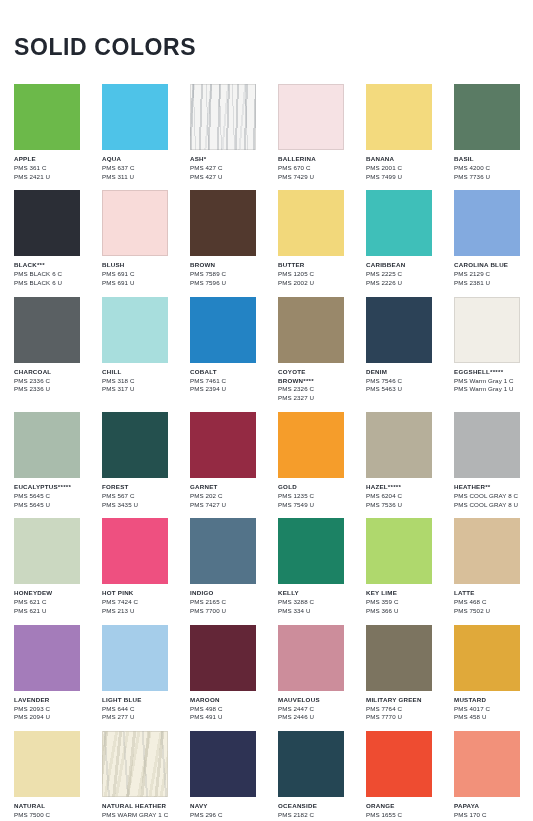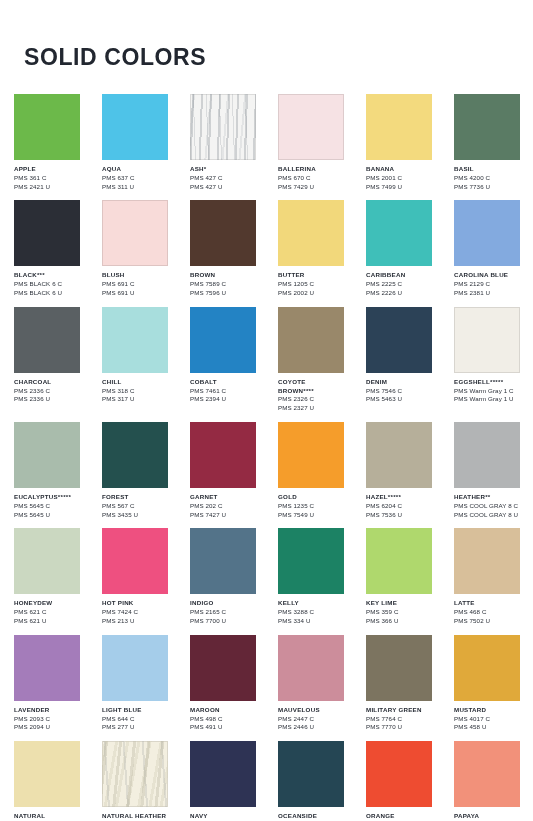--- a/index.html
+++ b/index.html
@@ -19,21 +19,21 @@
     width: 533px;
     height: 821px;
     box-sizing: border-box;
     padding: 0 14px;
   }
   .page-title {
     font-size: 23px;
     font-weight: bold;
     letter-spacing: 0.6px;
     color: #222730;
-    margin: 10px;
+    margin: 0;
     padding-top: 36px;
     padding-bottom: 0;
     line-height: 1;
     font-stretch: condensed;
   }
   .swatch-grid {
     display: grid;
     grid-template-columns: repeat(6, 66px);
     column-gap: 22px;
     row-gap: 0px;

